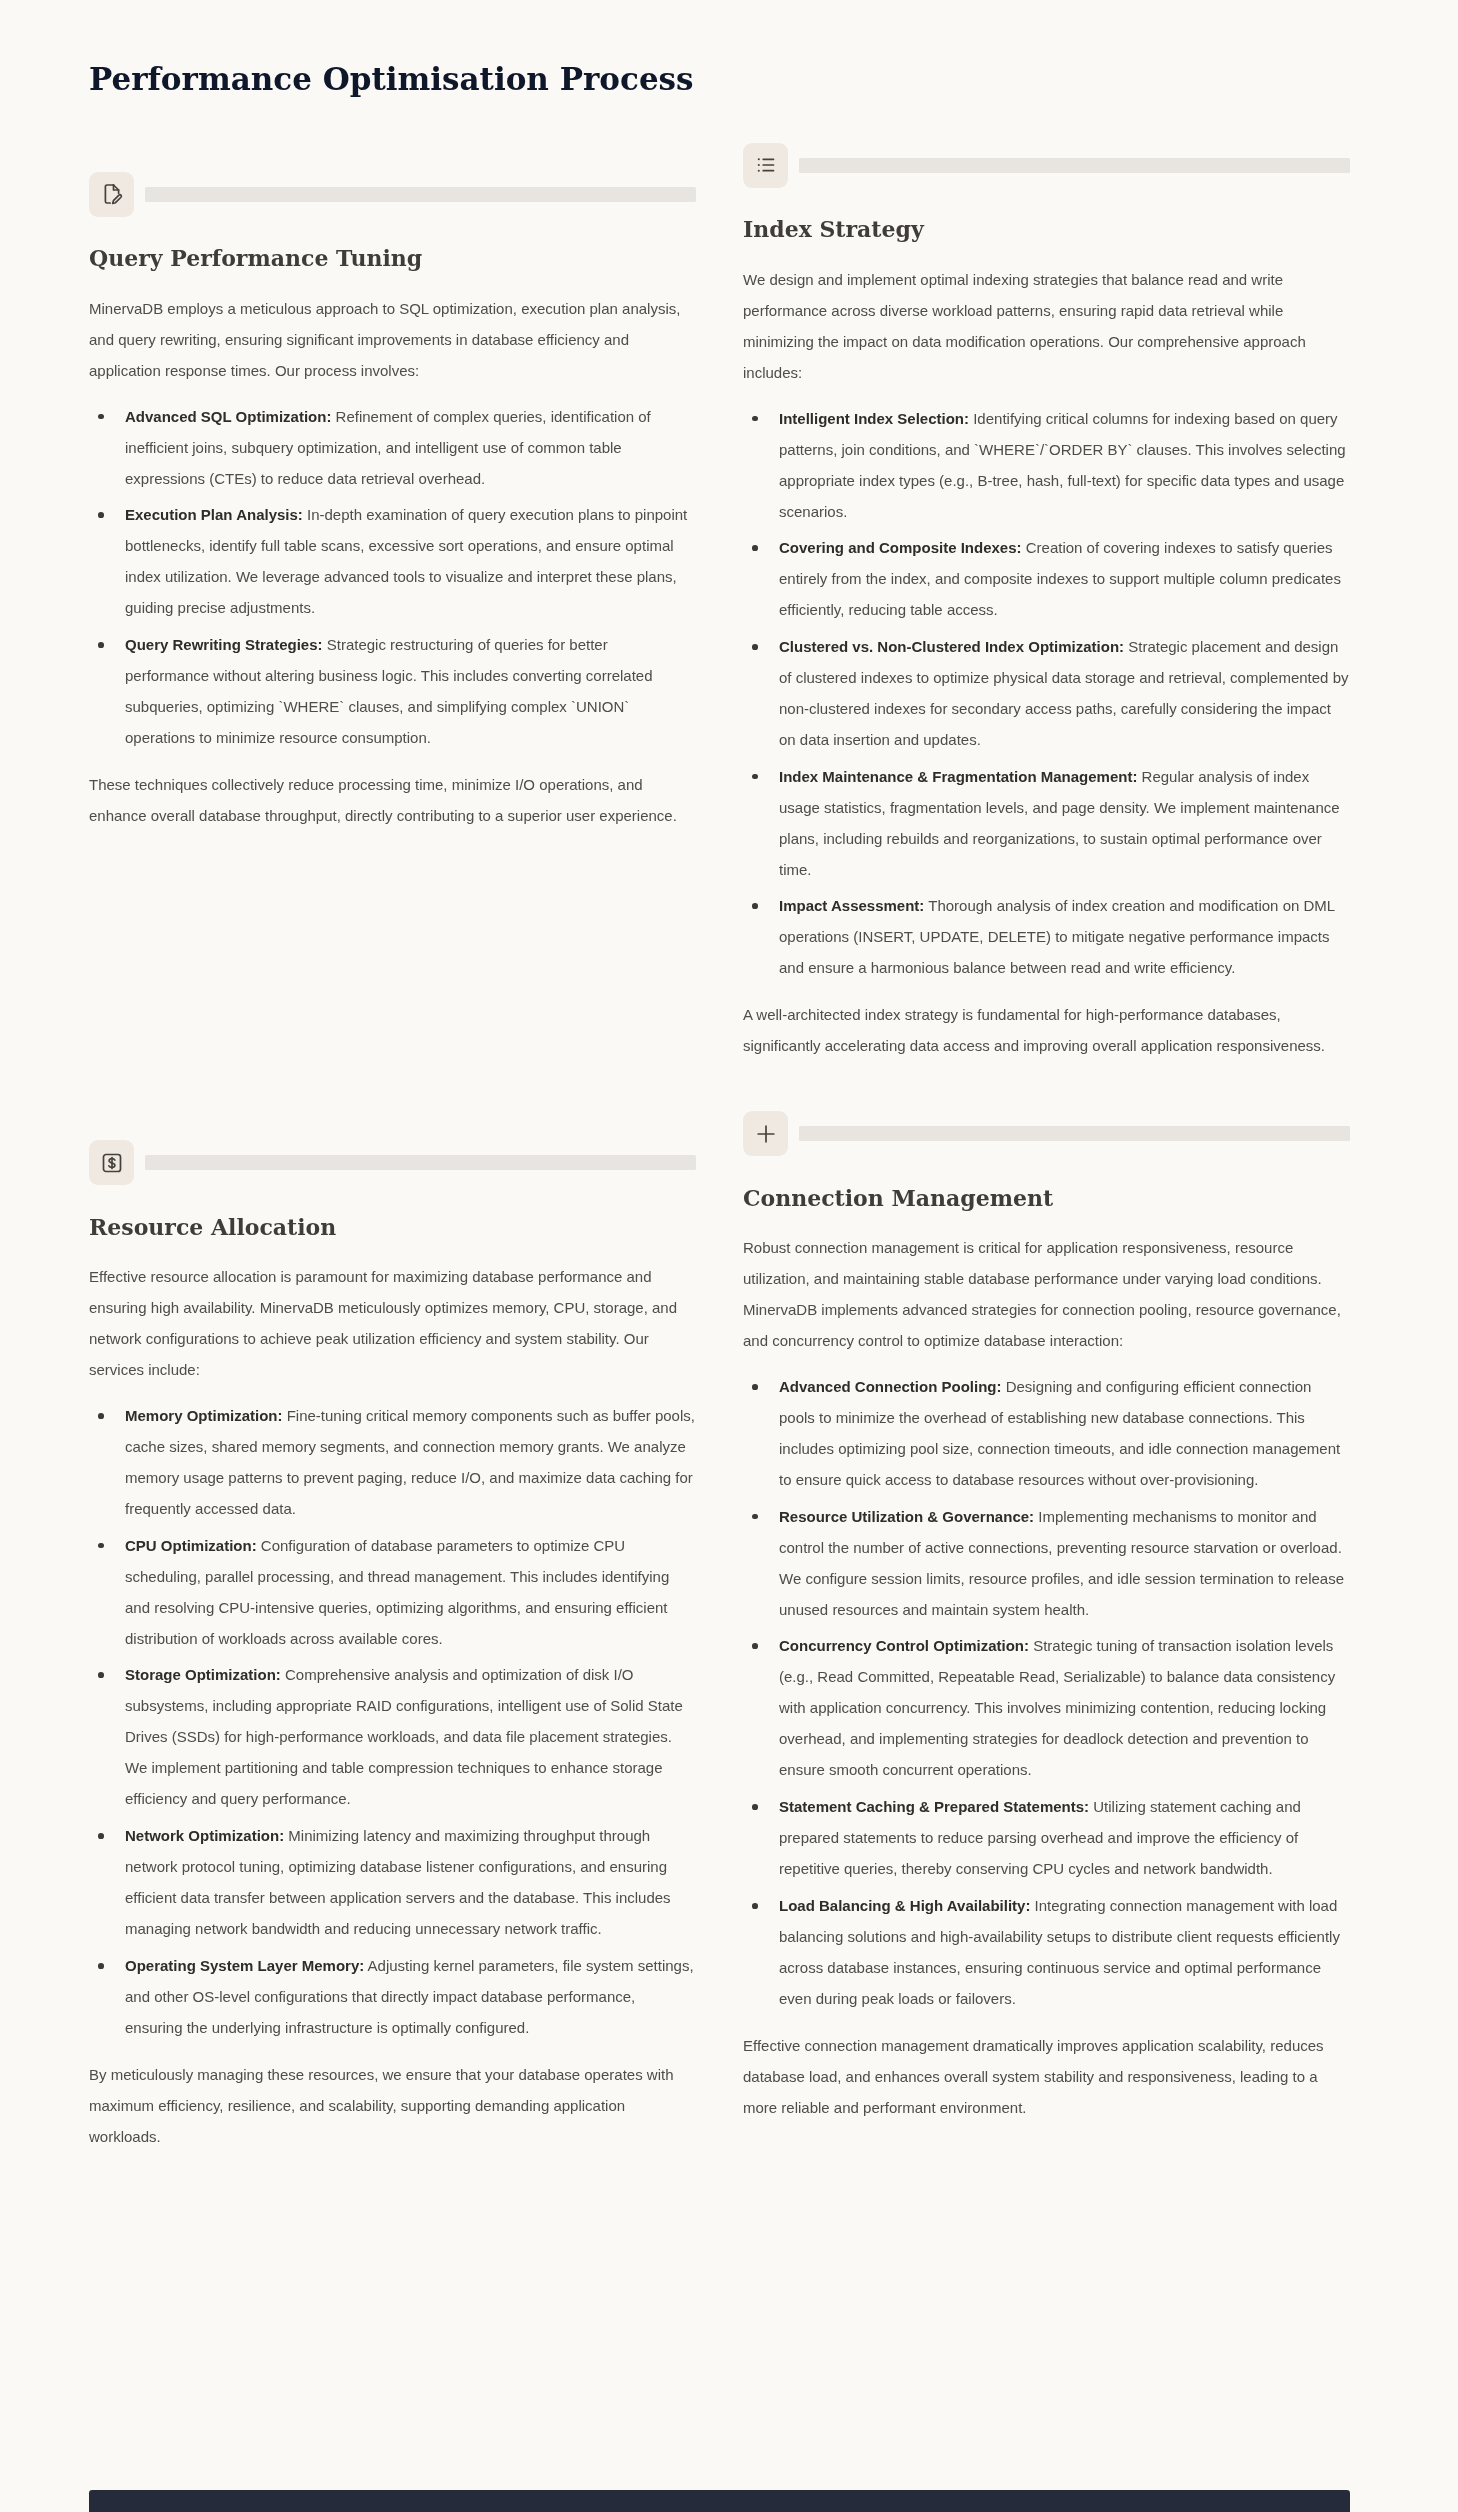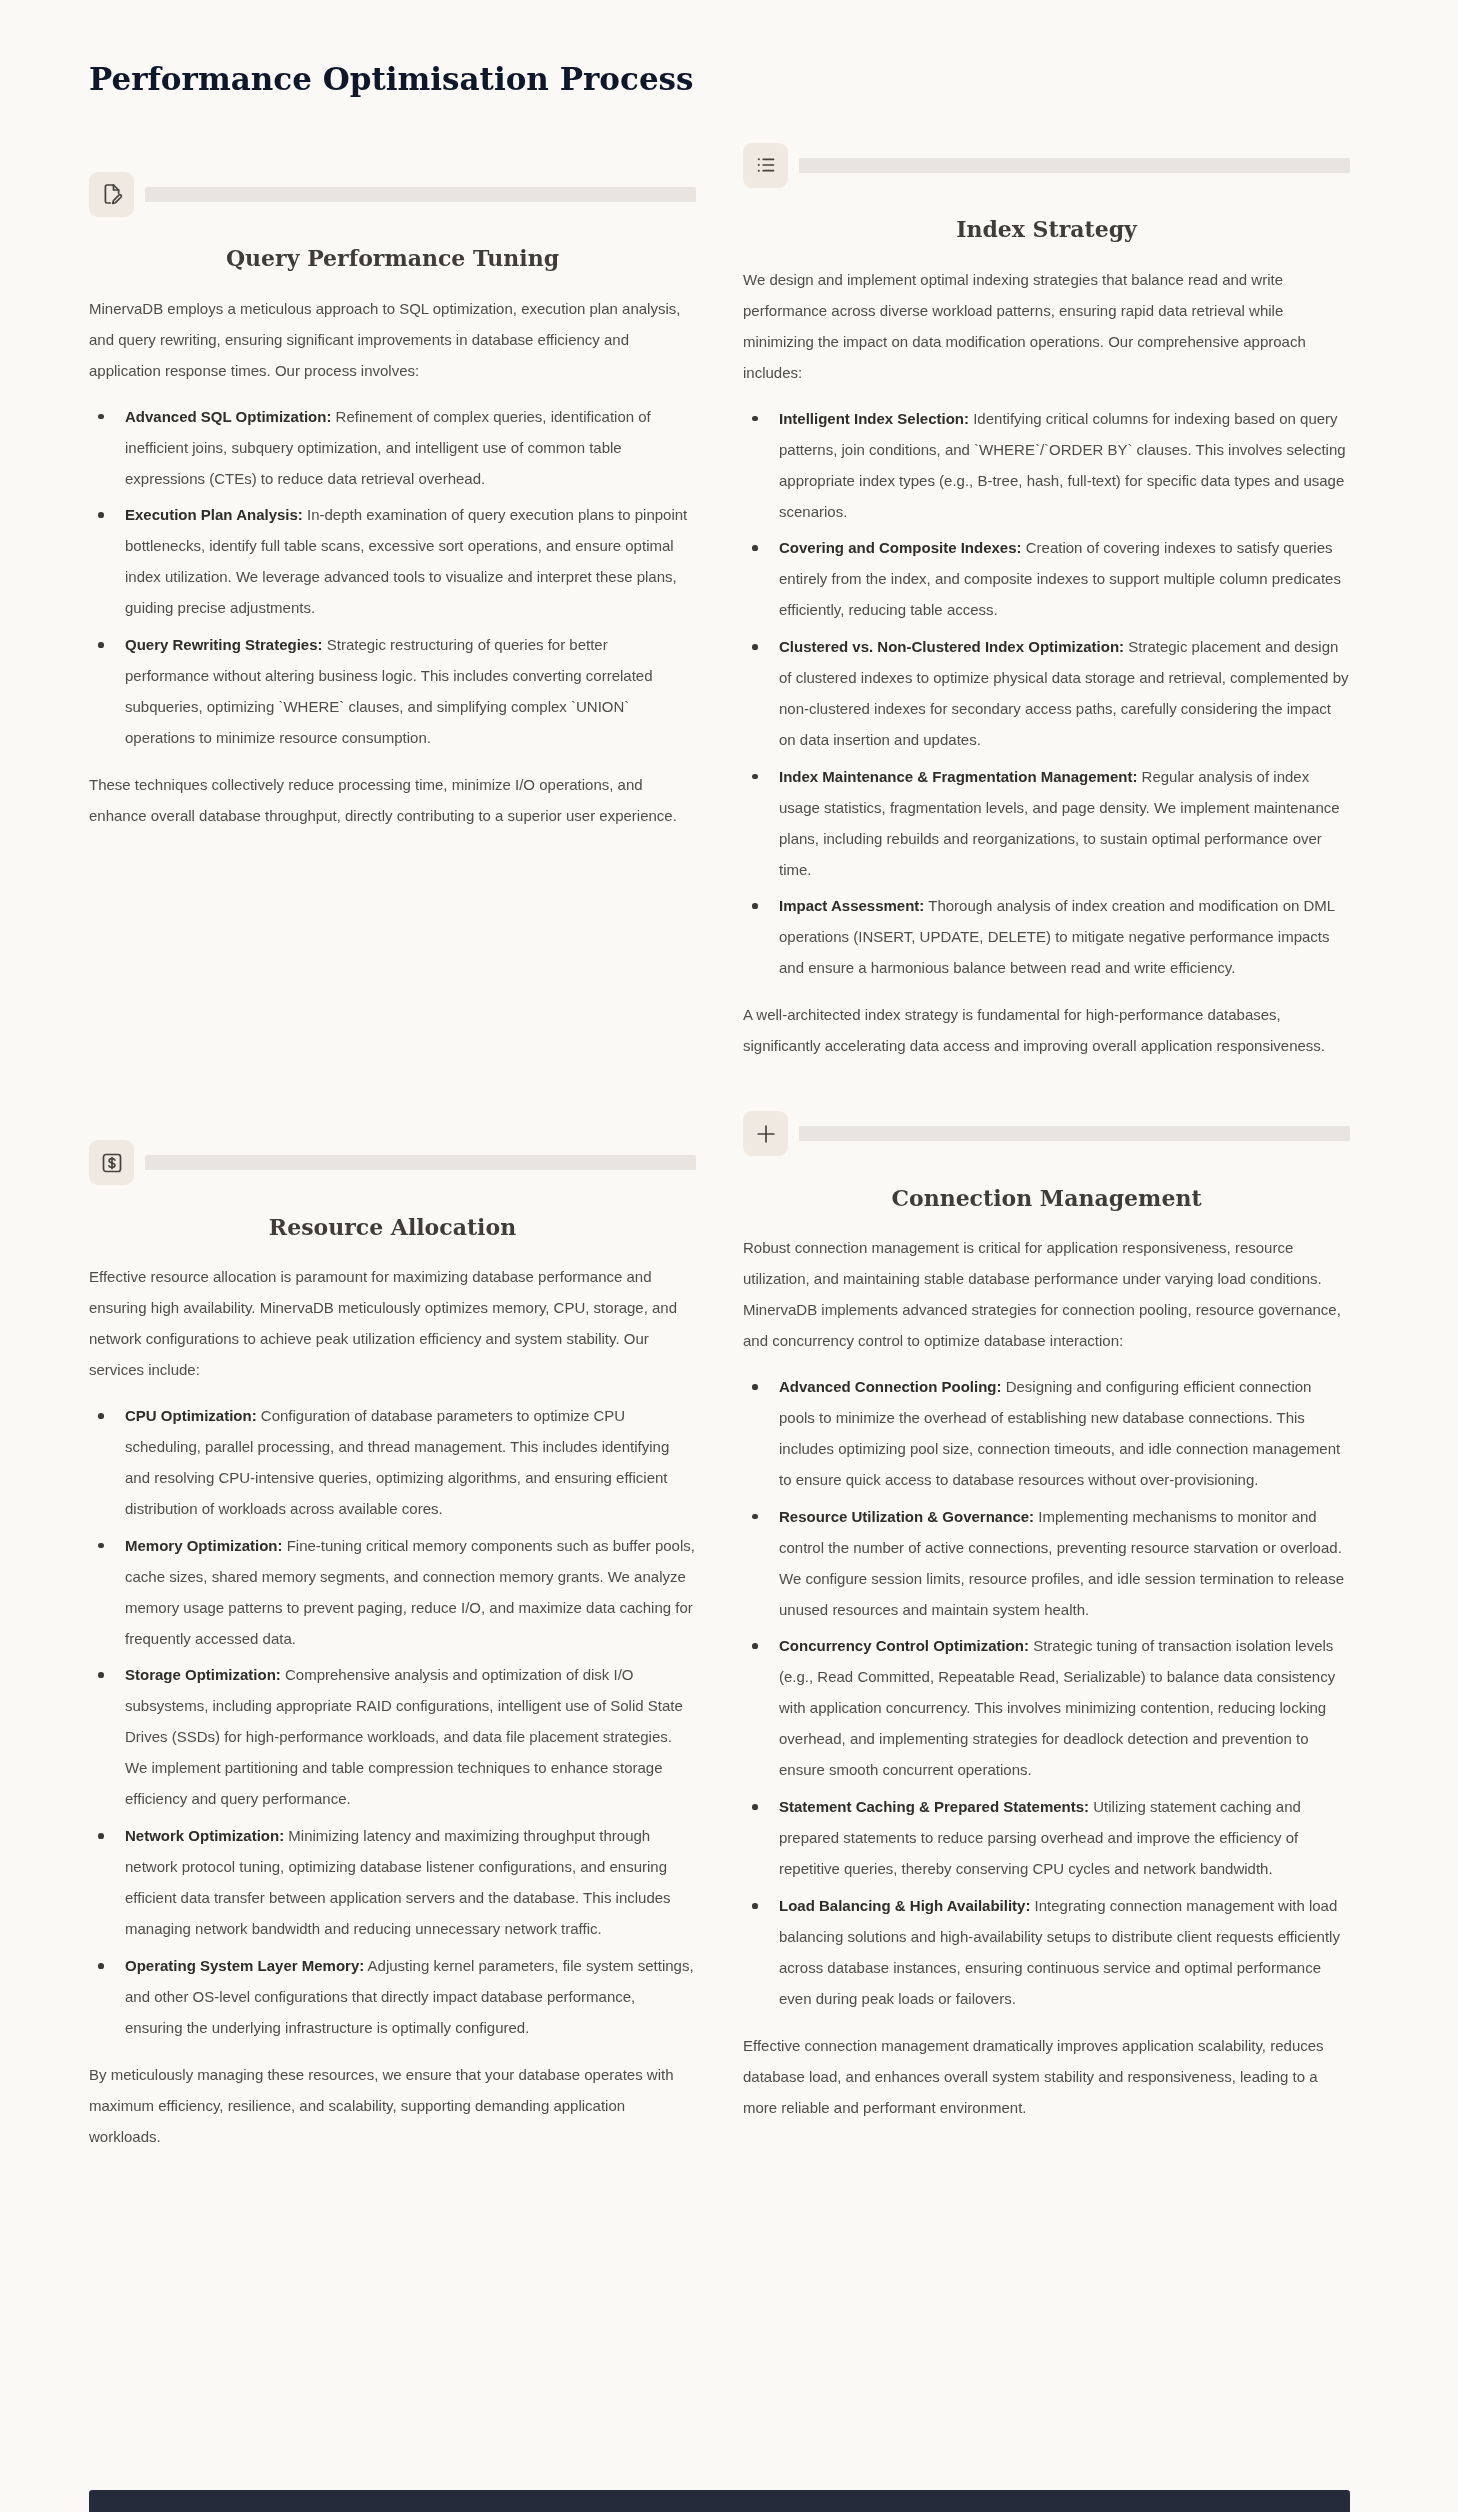--- a/index.html
+++ b/index.html
@@ -47,21 +47,20 @@
   .icon svg { width: 24px; height: 24px; display: block; }
   .header-rule { flex: 1; height: 15.4px; background: #e8e4e0; border-radius: 1.6px; }
 
   .section-heading {
     font-family: "DejaVu Serif", serif;
     font-weight: 700;
     font-size: 22px;
     line-height: 1.3;
     color: #403c37;
     margin: 27.6px 0 0;
-    text-align: center;
   }
   .section-intro, .section-outro, .bullet {
     font-size: 15px;
     line-height: 31px;
     color: #4e4d4b;
   }
   .section-intro { margin: 20px 0 0; }
   .section-outro { margin: 16px 0 0; }
   .bullets { list-style: none; margin: 14.6px 0 0; padding: 0 0 0 36px; }
   .bullet { position: relative; margin: 0 0 5.7px; }
@@ -157,23 +156,23 @@
                 <path d="M12 6.6v10.8"></path>
                 <path d="M14.9 9.1c-.5-.9-1.6-1.4-2.9-1.4-1.7 0-2.9.9-2.9 2.1 0 2.9 5.8 1.7 5.8 4.4 0 1.3-1.3 2.1-3 2.1-1.4 0-2.5-.5-3-1.5"></path>
               </svg>
             </span>
       </div>
       <div class="header-rule"></div>
     </div>
     <h2 class="section-heading">Resource Allocation</h2>
     <p class="section-intro">Effective resource allocation is paramount for maximizing database performance and ensuring high availability. MinervaDB meticulously optimizes memory, CPU, storage, and network configurations to achieve peak utilization efficiency and system stability. Our services include:</p>
     <ul class="bullets">
+  <li class="bullet"><span class="bullet-label">Memory Optimization:</span> <span class="bullet-text">Fine-tuning critical memory components such as buffer pools, cache sizes, shared memory segments, and connection memory grants. We analyze memory usage patterns to prevent paging, reduce I/O, and maximize data caching for frequently accessed data.</span></li>
+
   <li class="bullet"><span class="bullet-label">CPU Optimization:</span> <span class="bullet-text">Configuration of database parameters to optimize CPU scheduling, parallel processing, and thread management. This includes identifying and resolving CPU-intensive queries, optimizing algorithms, and ensuring efficient distribution of workloads across available cores.</span></li>
-
-  <li class="bullet"><span class="bullet-label">Memory Optimization:</span> <span class="bullet-text">Fine-tuning critical memory components such as buffer pools, cache sizes, shared memory segments, and connection memory grants. We analyze memory usage patterns to prevent paging, reduce I/O, and maximize data caching for frequently accessed data.</span></li>
 
   <li class="bullet"><span class="bullet-label">Storage Optimization:</span> <span class="bullet-text">Comprehensive analysis and optimization of disk I/O subsystems, including appropriate RAID configurations, intelligent use of Solid State Drives (SSDs) for high-performance workloads, and data file placement strategies. We implement partitioning and table compression techniques to enhance storage efficiency and query performance.</span></li>
 
   <li class="bullet"><span class="bullet-label">Network Optimization:</span> <span class="bullet-text">Minimizing latency and maximizing throughput through network protocol tuning, optimizing database listener configurations, and ensuring efficient data transfer between application servers and the database. This includes managing network bandwidth and reducing unnecessary network traffic.</span></li>
 
   <li class="bullet"><span class="bullet-label">Operating System Layer Memory:</span> <span class="bullet-text">Adjusting kernel parameters, file system settings, and other OS-level configurations that directly impact database performance, ensuring the underlying infrastructure is optimally configured.</span></li>
 </ul>
     <p class="section-outro">By meticulously managing these resources, we ensure that your database operates with maximum efficiency, resilience, and scalability, supporting demanding application workloads.</p>
   </section>
 

